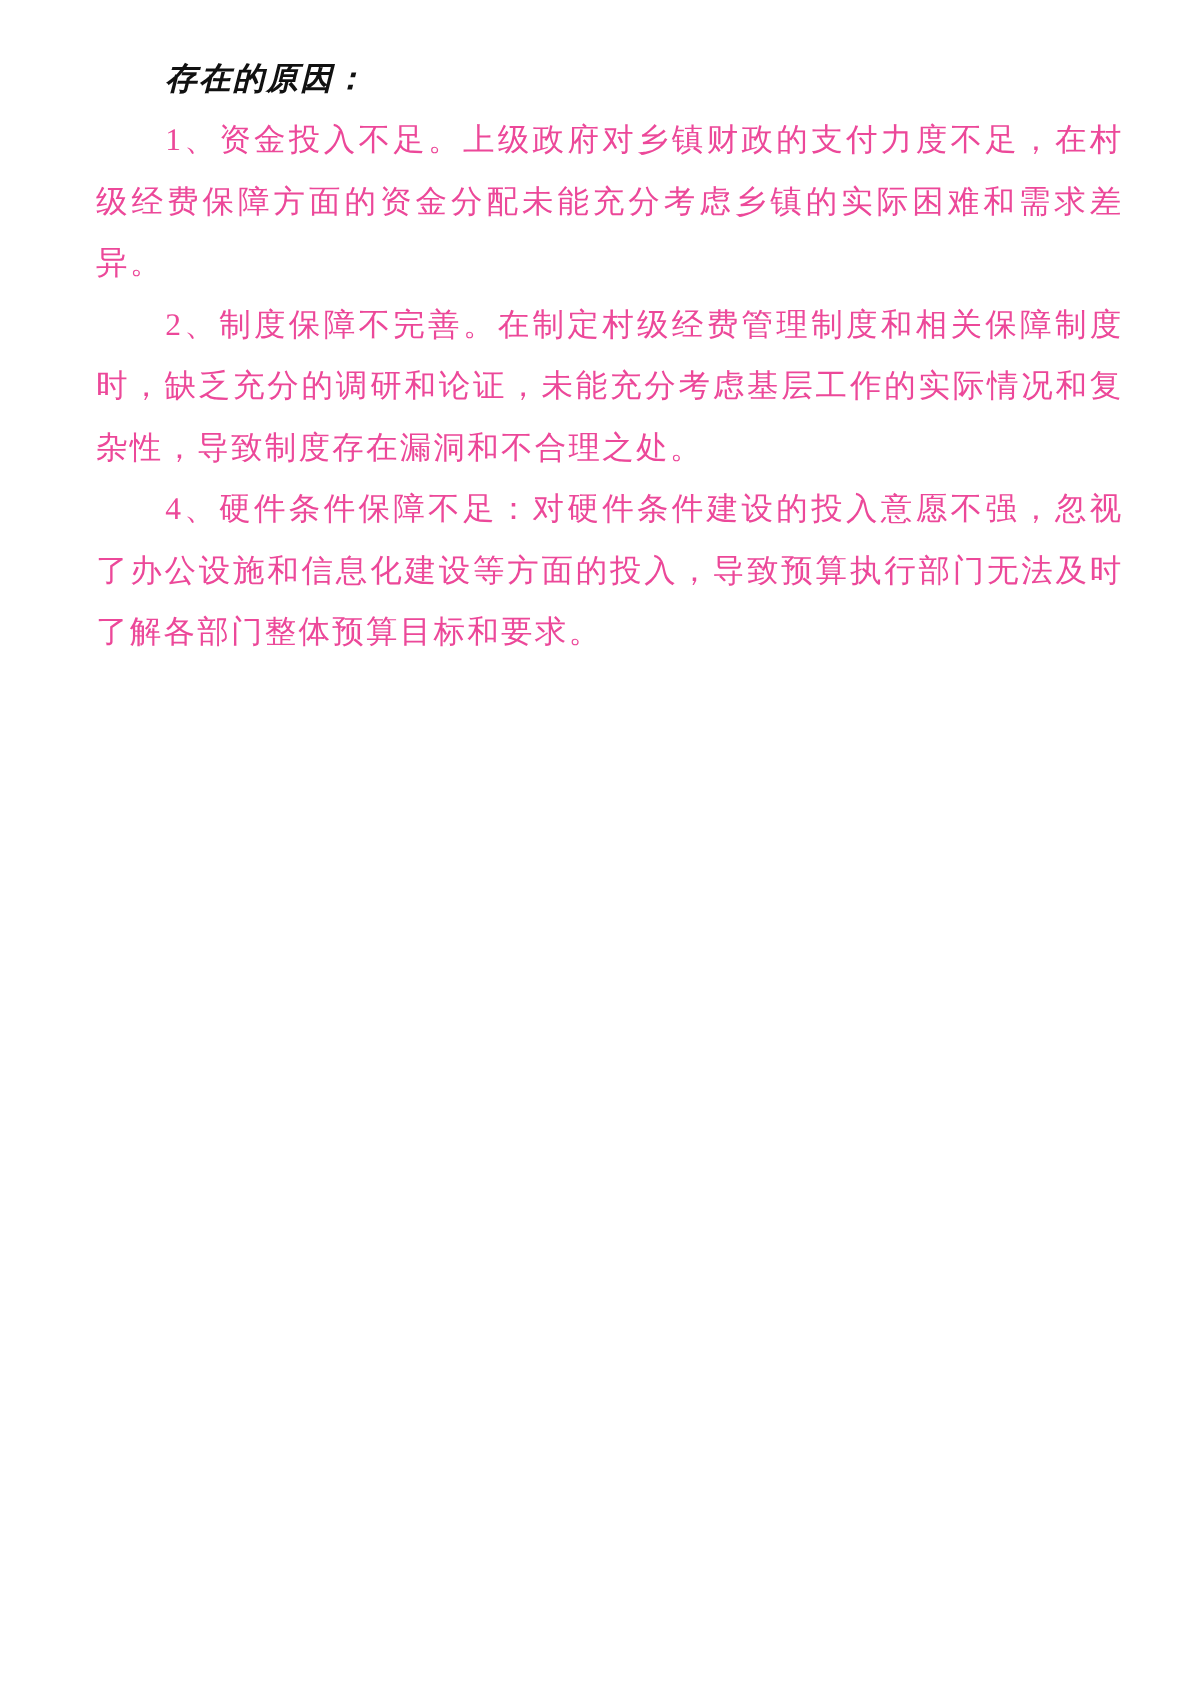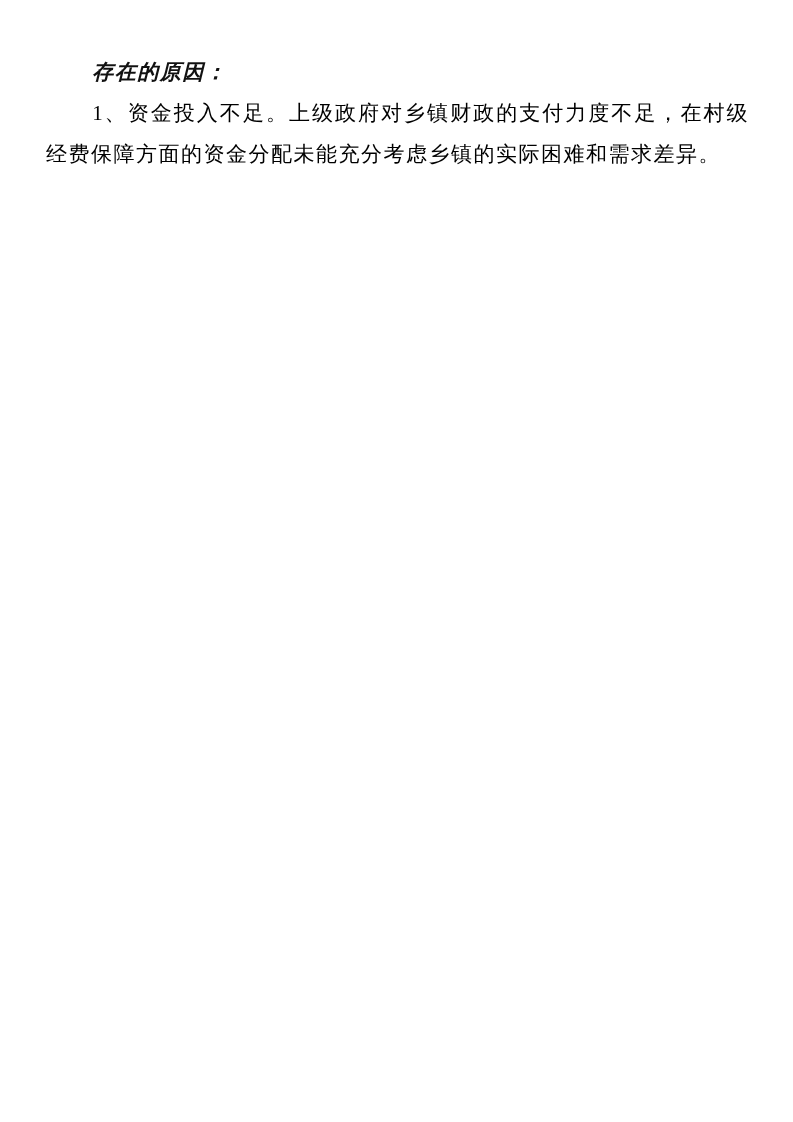--- a/index.html
+++ b/index.html
@@ -13,48 +13,51 @@
 
   .page {
     width: 793px;
     height: 1122px;
     background: #ffffff;
     font-family: "Liberation Serif", "DejaVu Serif", serif;
     color: #1c1c1c;
   }
 
   .content {
-    padding: 52px 44px 0 46px;
+    padding: 32px 44px 0 46px;
+    margin-left: 18px;
   }
 
   .doc-heading {
     font-size: 21px;
     line-height: 41px;
     font-weight: bold;
     font-style: italic;          
     text-indent: 2.2em;
     letter-spacing: 1.5px;
     color: #111111;
   }
 
   .doc-paragraph {
     font-size: 21px;
     line-height: 41px;
     text-indent: 2.2em;
     letter-spacing: 1.5px;
     text-align: justify;
     text-justify: inter-ideograph;
-    color: #000000;
+    color: #ec4899;
   }
 </style>
 </head>
 <body>
 
 <div class="page">
   <div class="content">
     <div class="doc-heading">存在的原因：</div>
 
     <p class="doc-paragraph">1、资金投入不足。上级政府对乡镇财政的支付力度不足，在村级经费保障方面的资金分配未能充分考虑乡镇的实际困难和需求差异。</p>
 
+    <p class="doc-paragraph">2、制度保障不完善。在制定村级经费管理制度和相关保障制度时，缺乏充分的调研和论证，未能充分考虑基层工作的实际情况和复杂性，导致制度存在漏洞和不合理之处。</p>
 
 
+    <p class="doc-paragraph">4、硬件条件保障不足：对硬件条件建设的投入意愿不强，忽视了办公设施和信息化建设等方面的投入，导致预算执行部门无法及时了解各部门整体预算目标和要求。</p>
   </div>
 </div>
 
 </body></html>

